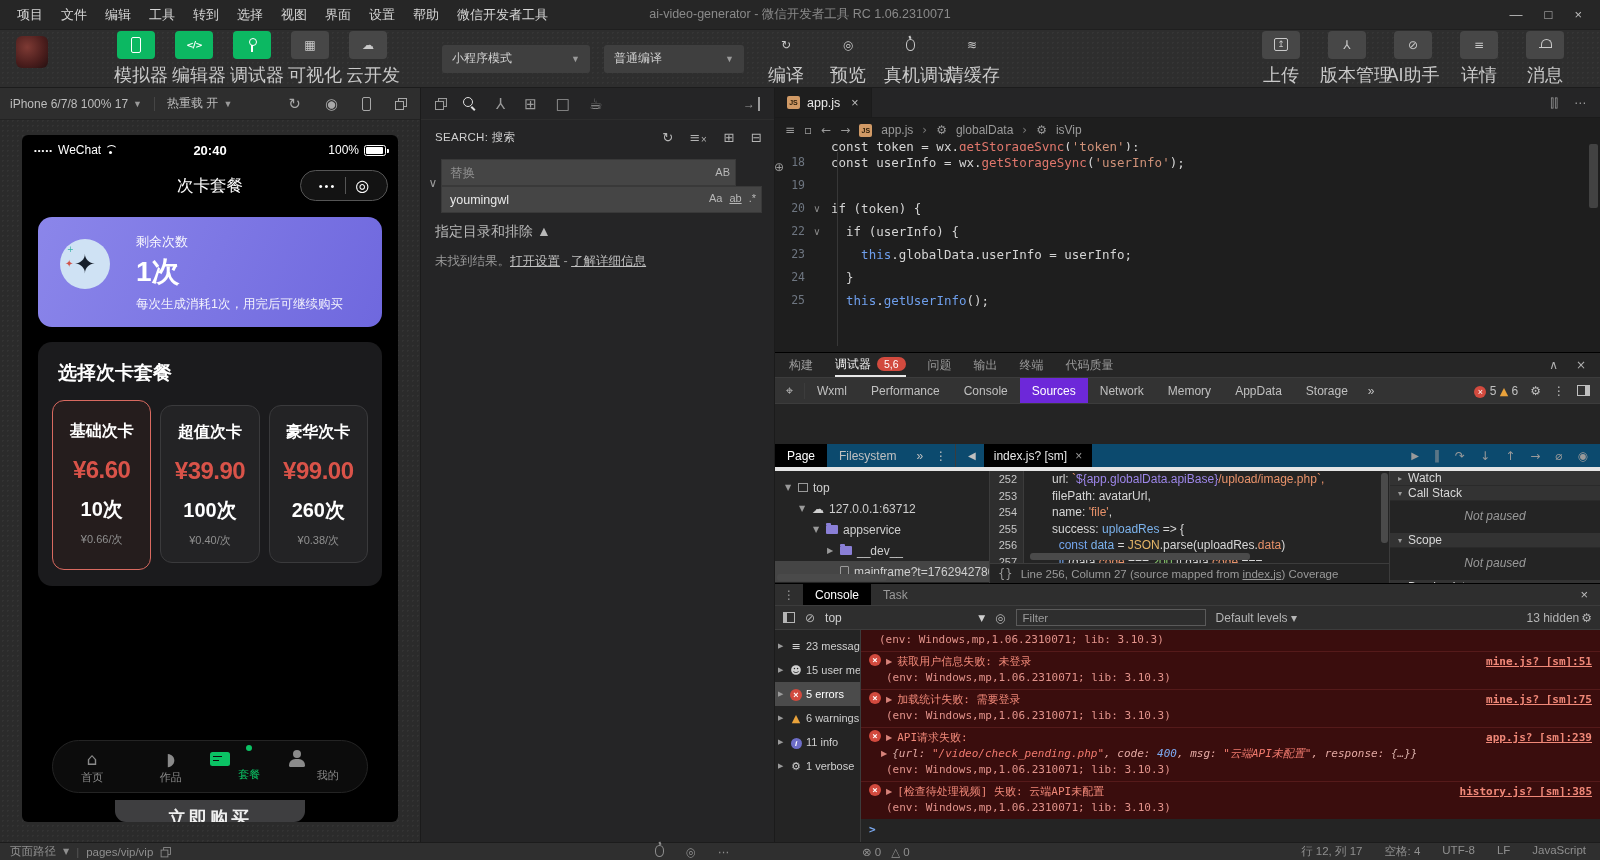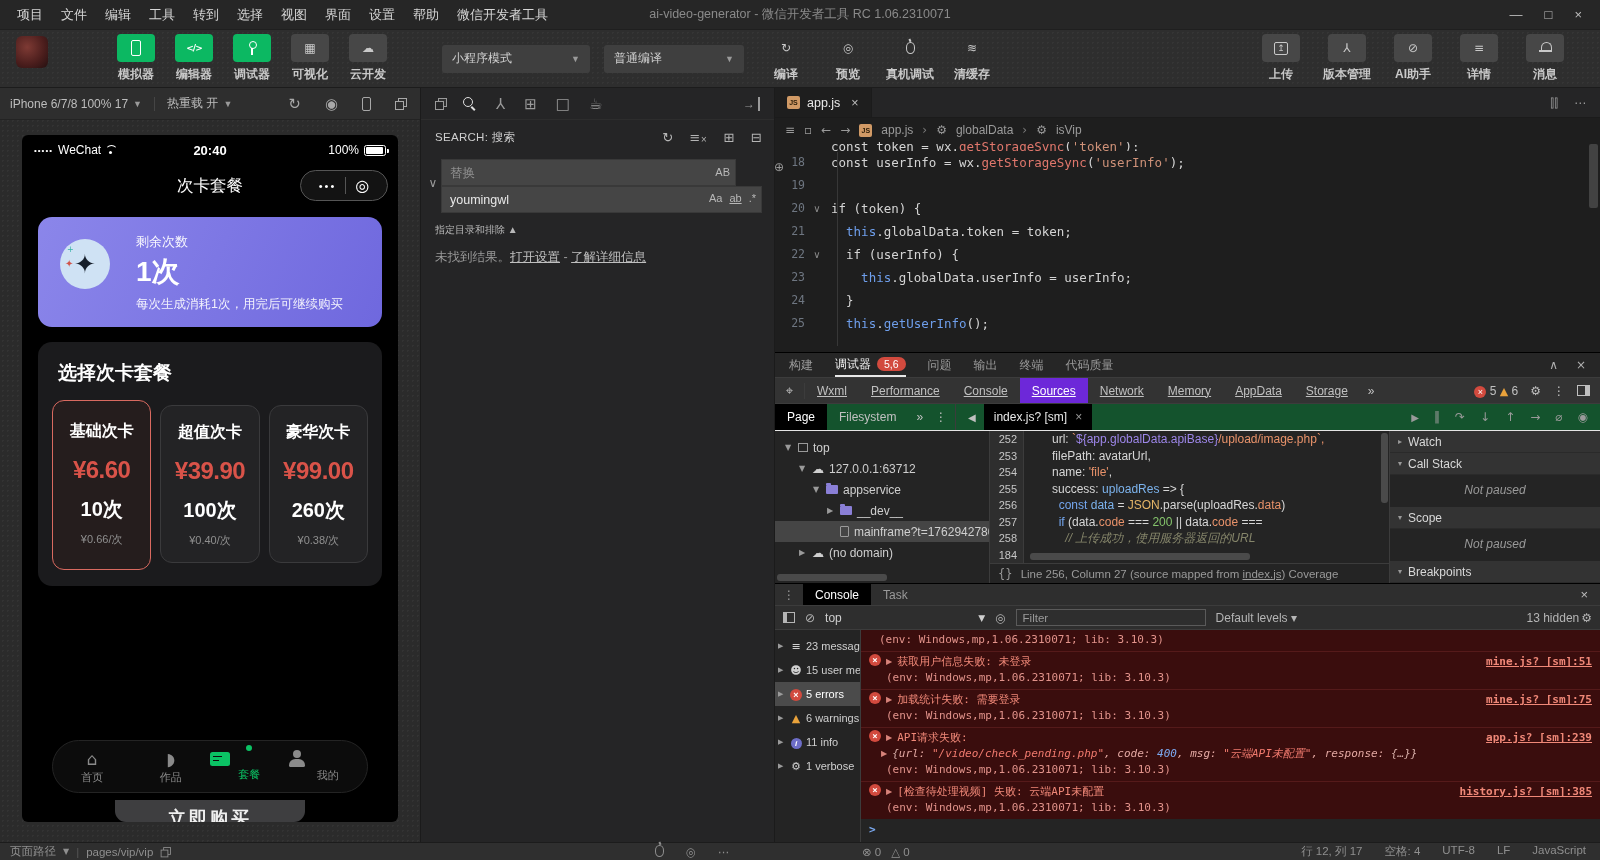--- a/index.html
+++ b/index.html
@@ -15,21 +15,21 @@
 
   
   .toolbar { height:58px; background:#2e2e2e; display:flex; align-items:center; border-bottom:1px solid #1c1c1c;
     background-image:radial-gradient(rgba(255,255,255,.035) 1px, transparent 1px); background-size:5px 5px; }
   .avatar { width:32px; height:32px; border-radius:6px; margin:0 0 14px 16px;
     background:radial-gradient(circle at 35% 35%, #7e3a34, #4a1d1c 60%, #241011); }
   .tb-group { display:flex; gap:14px; margin-left:66px; }
   .tbtn { width:44px; text-align:center; cursor:pointer; }
   .tbtn .ibox { width:38px; height:28px; margin:0 auto; border-radius:4px; display:flex; align-items:center; justify-content:center; background:#474747; color:#c9c9c9; }
   .tbtn.on .ibox { background:#0cb862; color:#fff; }
-  .tbtn .lb { margin-top:4px; font-size:12px; color:#c9c9c9; white-space:nowrap;font-weight:bold; }
+  .tbtn .lb { margin-top:4px; font-size:18px; color:#c9c9c9; white-space:nowrap; }
   .tb-selects { display:flex; gap:14px; margin-left:52px; }
   .tb-select { width:148px; height:28px; background:#3f3f3f; border-radius:3px; display:flex; align-items:center; padding:0 10px; color:#cfcfcf; cursor:pointer; }
   .tb-select .car { margin-left:auto; font-size:9px; color:#9a9a9a; }
   .tb-acts { display:flex; gap:10px; margin-left:16px; }
   .tb-acts .tbtn { width:52px; }
   .tb-acts .ibox { background:transparent; }
   .tb-right { display:flex; gap:12px; margin-left:auto; margin-right:28px; }
   .tb-right .tbtn { width:54px; }
   .tb-right .ibox { background:#474747; }
 
@@ -111,21 +111,21 @@
   .sch-body { display:flex; padding:0 12px 0 4px; }
   .sch-toggle { width:16px; display:flex; align-items:center; justify-content:center; color:#9a9a9a; cursor:pointer; }
   .sch-fields { flex:1; }
   .sch-input { width:100%; height:27px; background:#454545; border:1px solid #393939; color:#e8e8e8; font-size:12.5px; padding:0 66px 0 8px; outline:none; font-family:inherit; }
   .sch-input.rep { margin-top:6px; width:calc(100% - 26px); }
   .sch-input::placeholder { color:#909090; }
   .f-wrap { position:relative; }
   .f-ics { position:absolute; right:6px; top:6px; display:flex; gap:7px; color:#b8b8b8; font-size:11px; }
   .f-ics .u { text-decoration:underline; }
   .rep-all { position:absolute; right:-22px; top:7px; color:#9a9a9a; font-size:12px; }
-  .sch-opts { padding:10px 14px 2px 14px; color:#b8b8b8; font-size:10px; cursor:pointer; }
+  .sch-opts { padding:10px 14px 2px 14px; color:#b8b8b8; font-size:14px; cursor:pointer; }
   .sch-res { padding:10px 14px; color:#9a9a9a; font-size:12.5px; }
   .sch-res a { color:#c0c0c0; text-decoration:underline; cursor:pointer; }
 
   
   .right-col { flex:1; display:flex; flex-direction:column; background:#1e1e1e; min-width:0; }
 
   .editor { height:264px; position:relative; }
   .ed-tabs { height:30px; background:#252526; display:flex; align-items:stretch; border-bottom:1px solid #1b1b1b; }
   .ed-tab { display:flex; align-items:center; gap:7px; background:#1e1e1e; padding:0 12px; color:#e8e8e8; font-size:12.5px; border-right:1px solid #1b1b1b; cursor:pointer; }
   .jsic { width:13px; height:13px; border-radius:2px; background:#d19a66; color:#2a1c08; font-size:7px; font-weight:bold; display:flex; align-items:center; justify-content:center; }
@@ -144,27 +144,27 @@
   .ed-sb { position:absolute; right:2px; top:2px; width:9px; height:64px; background:#424242; border-radius:2px; }
 
   .dbg { height:231px; border-top:1px solid #000; display:flex; flex-direction:column; background:#242424; }
   .dbg-tabs { height:24px; display:flex; align-items:center; gap:22px; padding:0 14px; background:#262626; font-size:12px; color:#9a9a9a; }
   .dbg-tab { display:flex; align-items:center; gap:6px; cursor:pointer; height:100%; }
   .dbg-tab.act { color:#f0f0f0; border-bottom:2px solid #e8e8e8; }
   .badge { background:#d24a3e; color:#fff; border-radius:8px; font-size:10.5px; padding:1px 7px; }
   .dbg-tabs .rt { margin-left:auto; display:flex; gap:18px; color:#b0b0b0; }
   .dt-tabs { height:27px; display:flex; align-items:center; background:#333333; border-top:1px solid #3c3c3c; border-bottom:1px solid #3c3c3c; font-size:12px; color:#c0c0c0; }
   .dt-insp { width:30px; text-align:center; color:#b8b8b8; font-size:13px; border-right:1px solid #3c3c3c; }
-  .dt-tab { padding:0 12px; height:100%; display:flex; align-items:center; cursor:pointer;text-decoration:underline; }
+  .dt-tab { padding:0 12px; height:100%; display:flex; align-items:center; cursor:pointer; }
   .dt-tab.act { background:#6d28d9; color:#fff; }
   .dt-more { padding:0 8px; }
   .dt-right { margin-left:auto; display:flex; align-items:center; gap:12px; padding-right:10px; }
   .errdot { width:12px; height:12px; border-radius:50%; background:#d24a3e; color:#fff; font-size:9px; line-height:12px; text-align:center; display:inline-block; }
   .warntri { color:#e9a23b; font-size:11px; }
-  .src-bar { height:27px; display:flex; align-items:center; background:#14532d; border-bottom:1px solid #e5e5e5; font-size:12px; color:#c0c0c0; }
+  .src-bar { height:27px; display:flex; align-items:center; background:#0c4a6e; border-bottom:4px solid #e5e5e5; font-size:12px; color:#c0c0c0;margin-top:40px; }
   .src-tab { padding:0 12px; height:100%; display:flex; align-items:center; cursor:pointer; }
   .src-tab.act { background:#000; color:#fff; }
   .vsep { width:1px; height:100%; background:#3c3c3c; margin:0 4px; }
   .file-tab { background:#000; color:#e8e8e8; height:100%; display:flex; align-items:center; padding:0 10px; gap:8px; }
   .dbg-ctrl { margin-left:auto; display:flex; gap:15px; align-items:center; padding-right:12px; color:#9a9a9a; font-size:12px; }
   .dbg-body { flex:1; display:flex; min-height:0; }
   .tree { width:215px; border-right:1px solid #3c3c3c; padding-top:6px; position:relative; overflow:hidden; }
   .trow { height:21px; display:flex; align-items:center; gap:5px; font-size:12px; color:#cfcfcf; white-space:nowrap; cursor:pointer; }
   .trow.sel { background:#454545; }
   .trow .car { width:10px; font-size:8px; color:#9a9a9a; text-align:center; flex:none; }
@@ -555,21 +555,20 @@
             <span class="glyph">⚙</span>
             <span>isVip</span>
           </div>
         <div class="ed-code" id="ed-code">
           <div class="ed-guide"></div>
           <div class="ed-sb"></div>
         <div class="eline clip"><span class="eln"></span><span class="efold glyph"></span><span class="ecode"><span class="et-p">const token = wx.</span><span class="et-s">getStorageSync</span><span class="et-p">(</span><span class="et-o">'token'</span><span class="et-p">);</span></span></div>
             <div class="eline"><span class="eln">18</span><span class="efold glyph"></span><span class="ecode"><span class="et-p">const userInfo = wx.</span><span class="et-s">getStorageSync</span><span class="et-p">(</span><span class="et-o">'userInfo'</span><span class="et-p">);</span></span></div>
             <div class="eline"><span class="eln">19</span><span class="efold glyph"></span><span class="ecode"></span></div>
             <div class="eline"><span class="eln">20</span><span class="efold glyph">∨</span><span class="ecode"><span class="et-p">if (token) {</span></span></div>
-            <div class="eline"><span class="eln">21</span><span class="efold glyph"></span><span class="ecode"><span class="et-p">  </span><span class="et-b">this</span><span class="et-p">.globalData.token = token;</span></span></div>
             <div class="eline"><span class="eln">22</span><span class="efold glyph">∨</span><span class="ecode"><span class="et-p">  if (userInfo) {</span></span></div>
             <div class="eline"><span class="eln">23</span><span class="efold glyph"></span><span class="ecode"><span class="et-p">    </span><span class="et-b">this</span><span class="et-p">.globalData.userInfo = userInfo;</span></span></div>
             <div class="eline"><span class="eln">24</span><span class="efold glyph"></span><span class="ecode"><span class="et-p">  }</span></span></div>
             <div class="eline"><span class="eln">25</span><span class="efold glyph"></span><span class="ecode"><span class="et-p">  </span><span class="et-b">this</span><span class="et-p">.</span><span class="et-b">getUserInfo</span><span class="et-p">();</span></span></div>
           </div>
       </div>
 
       <div class="dbg">
         <div class="dbg-tabs" id="dbg-tabs">
             <div class="dbg-tab">

